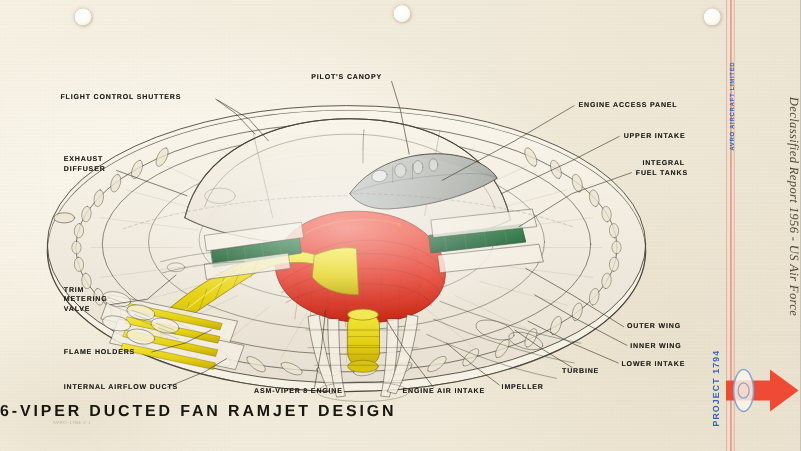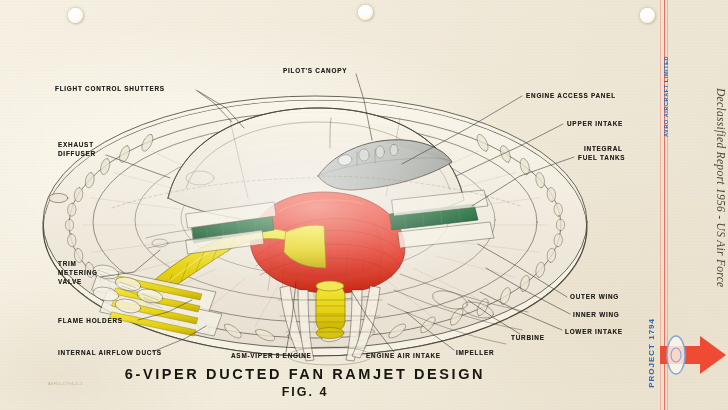--- a/index.html
+++ b/index.html
@@ -71,21 +71,21 @@
     font-weight:bold;
     letter-spacing:.75px;
     color:#20201c;
     white-space:nowrap;
     line-height:8.4px;
     text-shadow:0 0 .4px rgba(40,38,30,.45);
   }
   
   #title{
     position:absolute;left:0;top:366px;width:610px;
-    text-align:center;
+    text-align:left;
     font-family:"Liberation Sans", sans-serif;
     font-weight:bold;font-size:14.5px;letter-spacing:2.6px;
     color:#17170f;
   }
   #figno{
     position:absolute;left:0;top:385px;width:610px;
     text-align:center;
     font-family:"Liberation Sans", sans-serif;
     font-weight:bold;font-size:12.5px;letter-spacing:2px;
     color:#17170f;
@@ -430,21 +430,20 @@
   <div class="lbl" style="left:570px;top:293px;">OUTER WING</div>
   <div class="lbl" style="left:573px;top:311px;">INNER WING</div>
   <div class="lbl" style="left:565px;top:328px;">LOWER INTAKE</div>
 
   <div class="lbl" style="left:231px;top:352px;">ASM-VIPER 8 ENGINE</div>
   <div class="lbl" style="left:366px;top:352px;">ENGINE AIR INTAKE</div>
   <div class="lbl" style="left:456px;top:349px;">IMPELLER</div>
   <div class="lbl" style="left:511px;top:334px;">TURBINE</div>
 
   <div id="title">6-VIPER DUCTED FAN RAMJET DESIGN</div>
-  <div id="figno">FIG. 4</div>
   <div id="corner-stamp">AVRO-1794-2-1</div>
 
   <div class="redrule thin" style="left:660px;"></div>
   <div class="redrule" style="left:664px;"></div>
   <div class="redrule thin" style="left:667px;"></div>
 
   <div id="sidebar-label-top" class="vert-blue">AVRO AIRCRAFT LIMITED</div>
 
   <div id="sidebar-label-bottom" class="vert-blue">PROJECT 1794</div>
 

